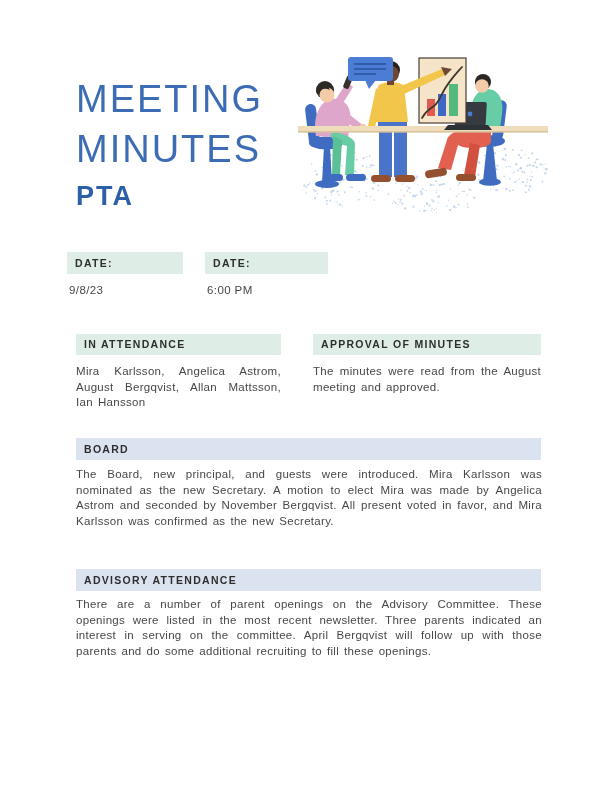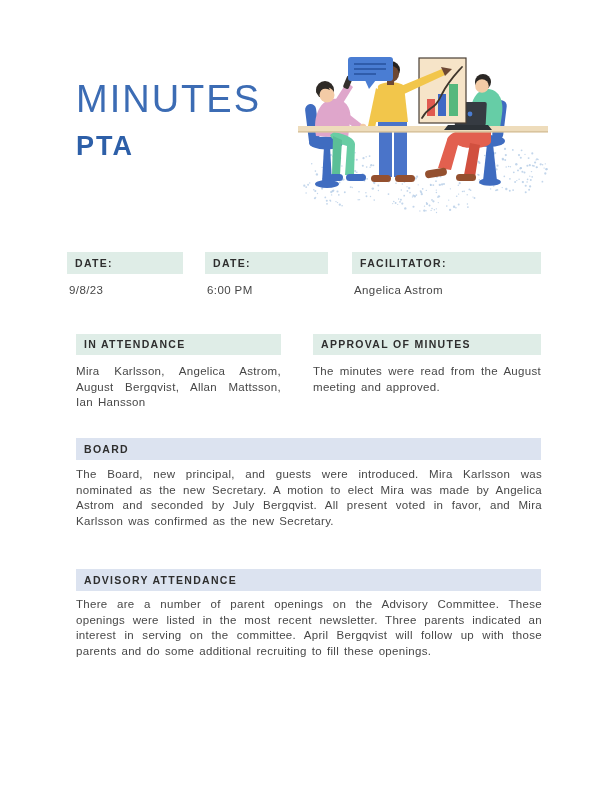--- a/index.html
+++ b/index.html
@@ -62,20 +62,21 @@
   .section-body { position:absolute; left:76px; width:466px; }
   .section-body.board { top:467px; }
   .section-body.advisory { top:597px; }
 </style>
 </head>
 <body>
 
 <div class="page">
 
   <div class="title-block">
+    <div class="title-line">MEETING</div>
     <div class="title-line">MINUTES</div>
     <div class="subtitle">PTA</div>
   </div>
 
   <svg class="illustration" viewBox="0 0 272 175" aria-hidden="true">
     <g id="speckles">
         <circle cx="25.7" cy="121.7" r="0.73" fill="#b9cfe8" opacity="0.85"></circle>
         <circle cx="73.6" cy="157.7" r="0.62" fill="#b9cfe8" opacity="0.85"></circle>
         <circle cx="27.8" cy="147.8" r="0.77" fill="#b9cfe8" opacity="0.85"></circle>
         <circle cx="46.6" cy="137.2" r="0.60" fill="#b9cfe8" opacity="0.85"></circle>
@@ -436,37 +437,33 @@
   </svg>
 
   <div class="info-cell date">
     <div class="band">DATE:</div>
     <div class="info-value">9/8/23</div>
   </div>
   <div class="info-cell time">
     <div class="band">DATE:</div>
     <div class="info-value">6:00 PM</div>
   </div>
-  <div class="info-cell facilitator">
-    <div class="band">FACILITATOR:</div>
-    <div class="info-value">Angelica Astrom</div>
-  </div>
 
   <div class="col approval">
     <div class="band">APPROVAL OF MINUTES</div>
     <div class="col-body">The minutes were read from the August meeting and approved.</div>
   </div>
   <div class="col attendance">
     <div class="band">IN ATTENDANCE</div>
     <div class="col-body">Mira Karlsson, Angelica Astrom, August Bergqvist, Allan Mattsson, Ian Hansson</div>
   </div>
 
   <div class="section-band board">
     <div class="band blue">BOARD</div>
   </div>
-  <div class="section-body board">The Board, new principal, and guests were introduced. Mira Karlsson was nominated as the new Secretary. A motion to elect Mira was made by Angelica Astrom and seconded by July Bergqvist. All present voted in favor, and Mira Karlsson was confirmed as the new Secretary.</div>
+  <div class="section-body board">The Board, new principal, and guests were introduced. Mira Karlsson was nominated as the new Secretary. A motion to elect Mira was made by Angelica Astrom and seconded by November Bergqvist. All present voted in favor, and Mira Karlsson was confirmed as the new Secretary.</div>
 
   <div class="section-band advisory">
     <div class="band blue">ADVISORY ATTENDANCE</div>
   </div>
   <div class="section-body advisory">There are a number of parent openings on the Advisory Committee. These openings were listed in the most recent newsletter. Three parents indicated an interest in serving on the committee. April Bergqvist will follow up with those parents and do some additional recruiting to fill these openings.</div>
 
 </div>
 
 </body></html>

